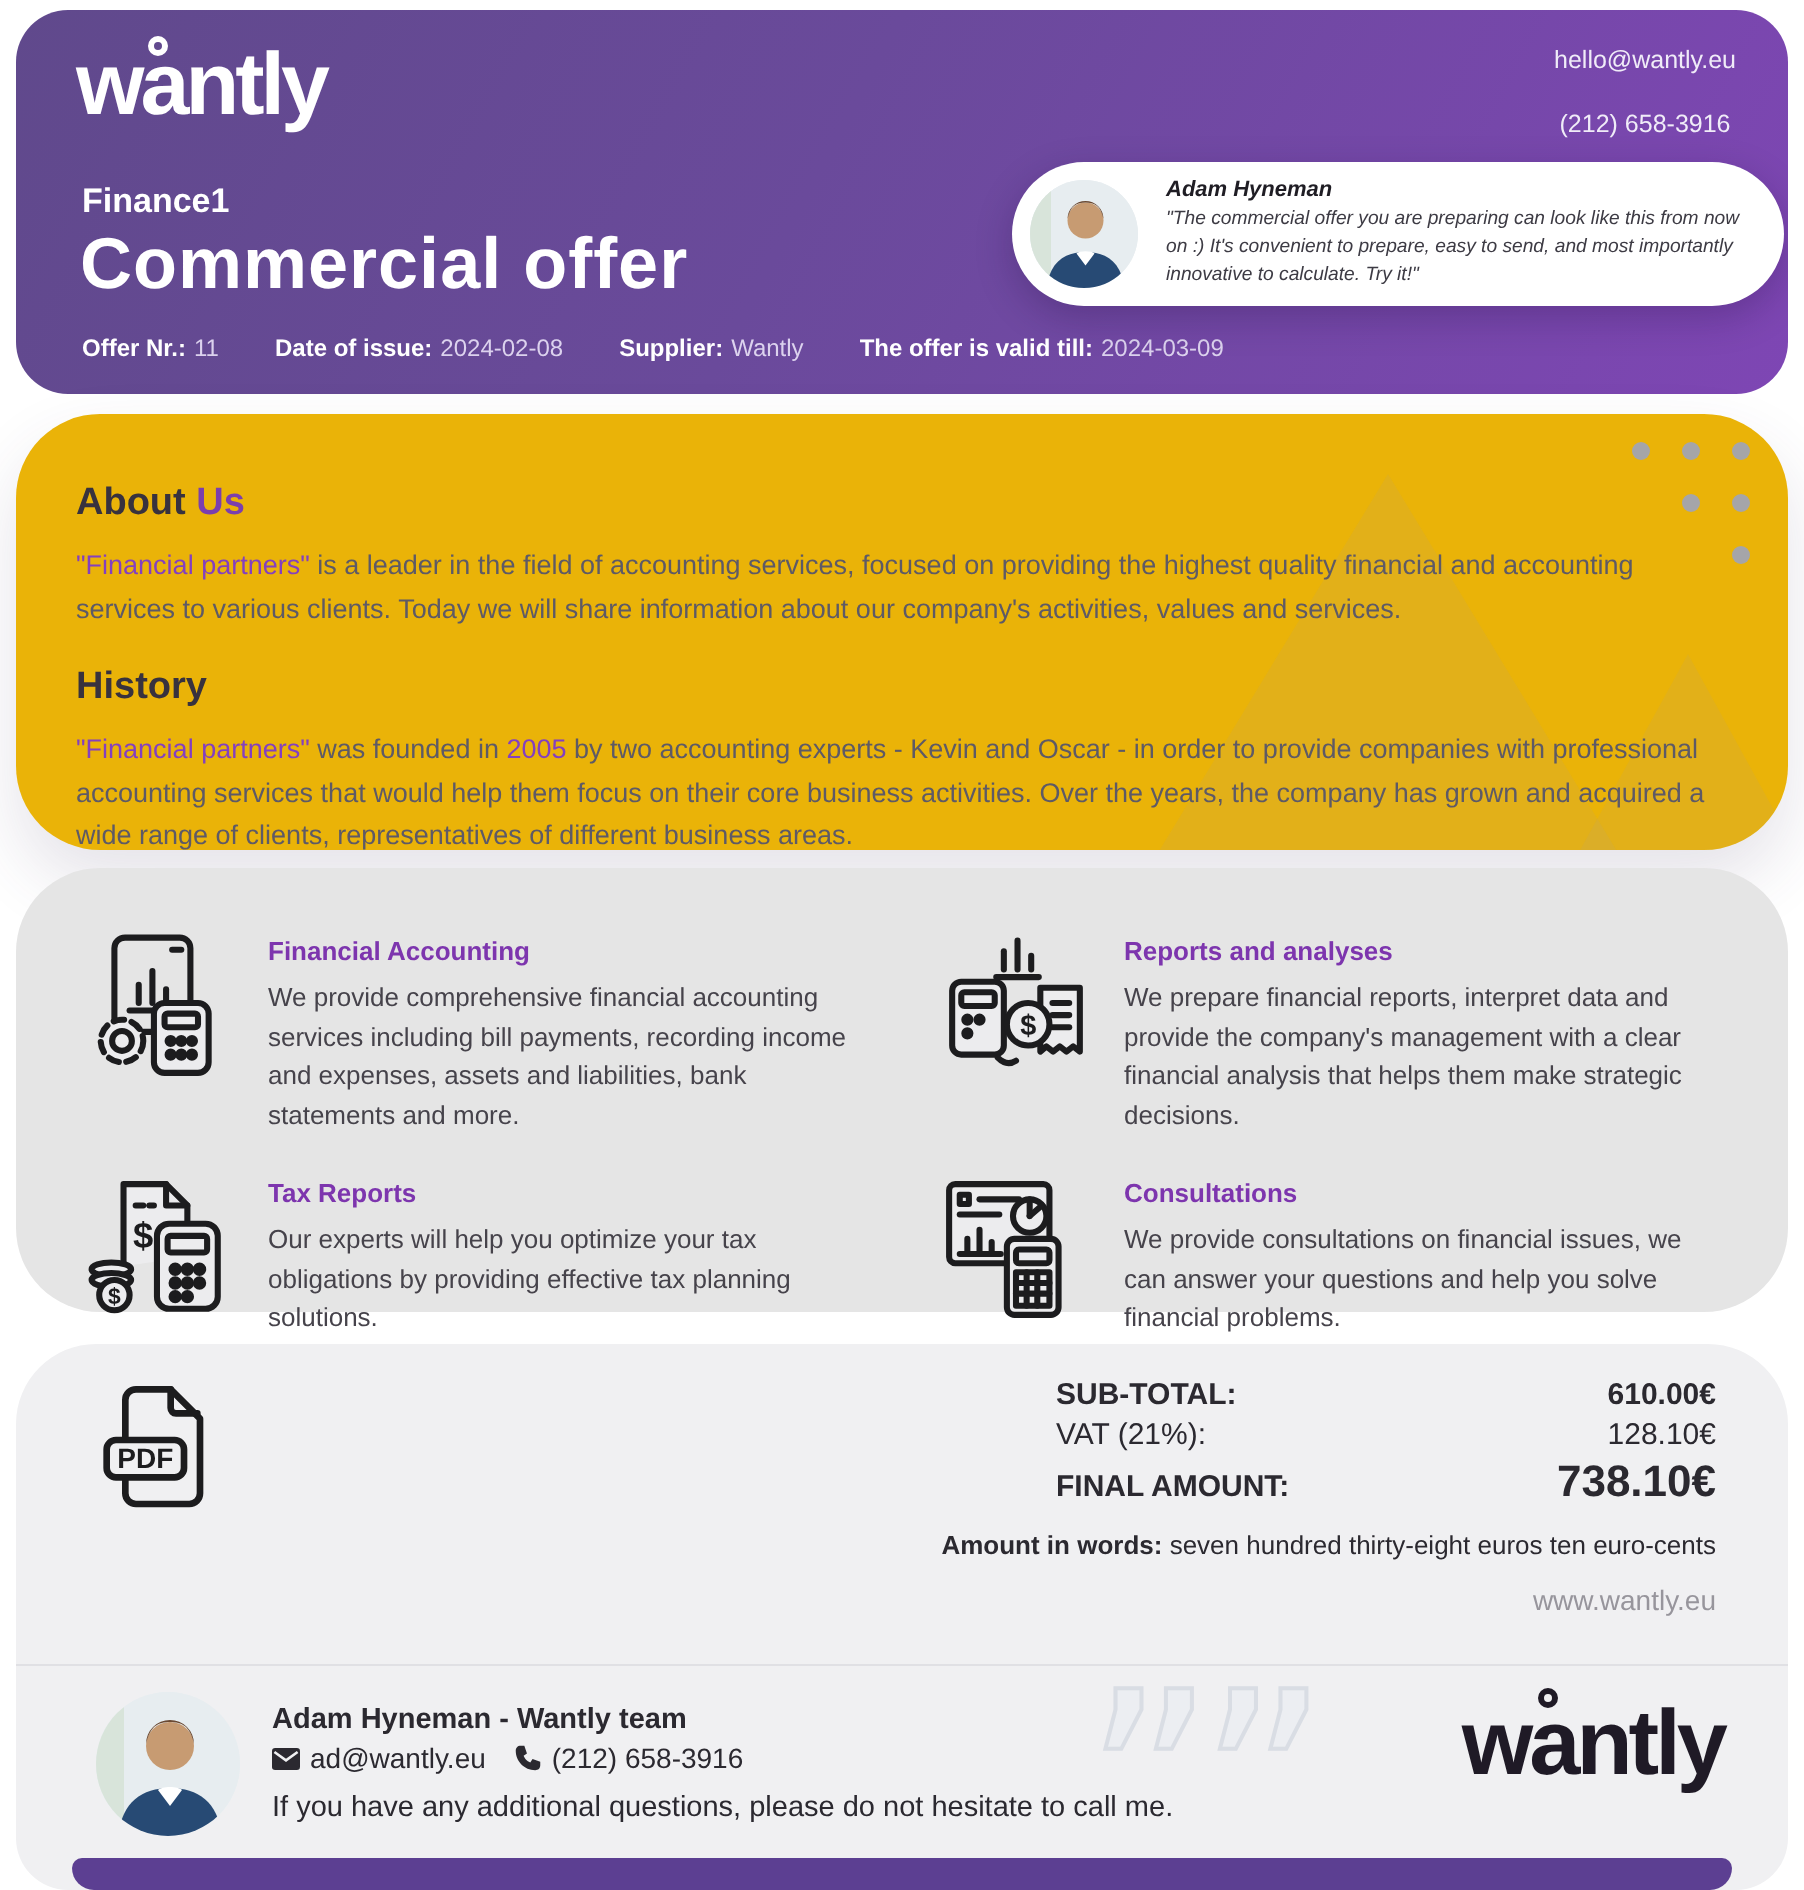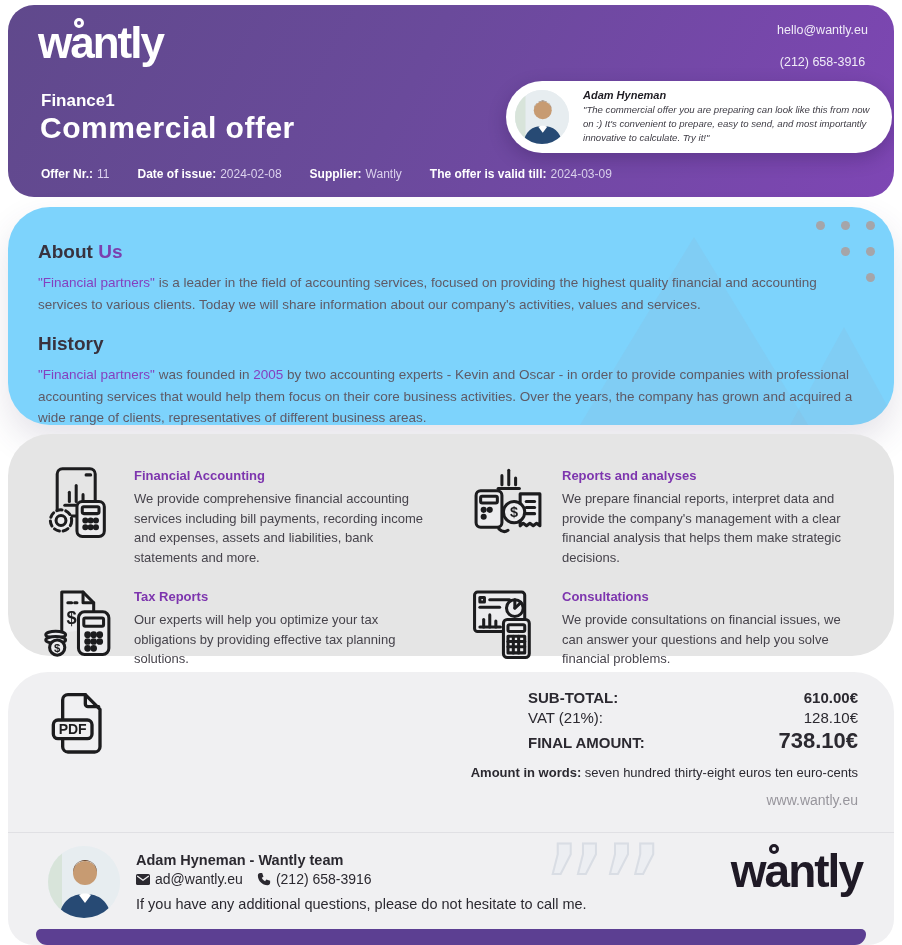--- a/index.html
+++ b/index.html
@@ -14,39 +14,39 @@
     background:linear-gradient(118deg,#60498c 0%,#6a4a9b 45%,#7e46b4 100%);
   }
   .logo { font-weight:800; letter-spacing:-2px; position:relative; display:inline-block; line-height:1; }
   .logo-light { color:#fff; font-size:44px; }
   .logo-ring { position:absolute; width:10px; height:10px; border-radius:50%; }
   .logo-light .logo-ring { border:3.5px solid #fff; left:36px; top:-3px; }
   .brand { position:absolute; left:30px; top:16px; }
   .contact-row { position:absolute; top:18px; right:26px; display:flex; align-items:center; gap:18px; font-size:12.5px; color:#f0ecf8;flex-direction:column; }
   .contact-row .globe { display:inline-flex; }
   .offer-subtitle { position:absolute; left:33px; top:86px; font-size:17px; font-weight:600; }
-  .page-title { position:absolute; left:32px; top:106px; font-size:30px; font-weight:600; letter-spacing:.5px; }
+  .page-title { position:absolute; left:32px; top:106px; font-size:36px; font-weight:600; letter-spacing:.5px; }
   .meta-row { position:absolute; left:33px; top:162px; display:flex; gap:28px; font-size:12px; white-space:nowrap; }
   .meta-item b { font-weight:700; color:#fff; }
   .meta-item span.v { color:#dcd2ee; font-weight:400; margin-left:4px; }
 
   .testimonial {
     position:absolute; top:76px; right:2px; width:386px; height:72px;
     background:#fff; border-radius:36px; color:#333; display:flex; align-items:center;
     box-shadow:0 6px 18px rgba(30,10,60,.25);
   }
   .testimonial .avatar { width:54px; height:54px; border-radius:50%; overflow:hidden; background:#e9eef1; flex:0 0 54px; margin-left:9px; }
   .testimonial .t-body { padding:0 16px 0 14px; }
   .t-name { font-size:11px; font-weight:700; font-style:italic; color:#1f1d24; }
   .t-quote { font-size:9.6px; font-style:italic; color:#3d3b44; line-height:1.45; margin-top:2px; }
 
   
   .about-card {
     position:absolute; left:8px; top:207px; width:886px; height:218px;
-    background:#7dd3fc; border-radius:42px; padding:34px 30px; overflow:hidden;
+    background:#eab308; border-radius:42px; padding:34px 30px; overflow:hidden;
     box-shadow:0 16px 34px rgba(70,60,100,.14);
   }
   .about-card .wm1, .about-card .wm2 {
     position:absolute; background:rgba(160,155,175,.10);
     clip-path:polygon(50% 0, 0 100%, 100% 100%);
   }
   .wm1 { width:340px; height:280px; right:30px; top:30px; }
   .wm2 { width:220px; height:200px; right:-60px; top:120px; background:rgba(160,155,175,.14); }
   .dots { position:absolute; top:10px; right:16px; width:62px; height:66px; }
   .dots i { position:absolute; width:9px; height:9px; border-radius:50%; background:#a5a5a9; }

